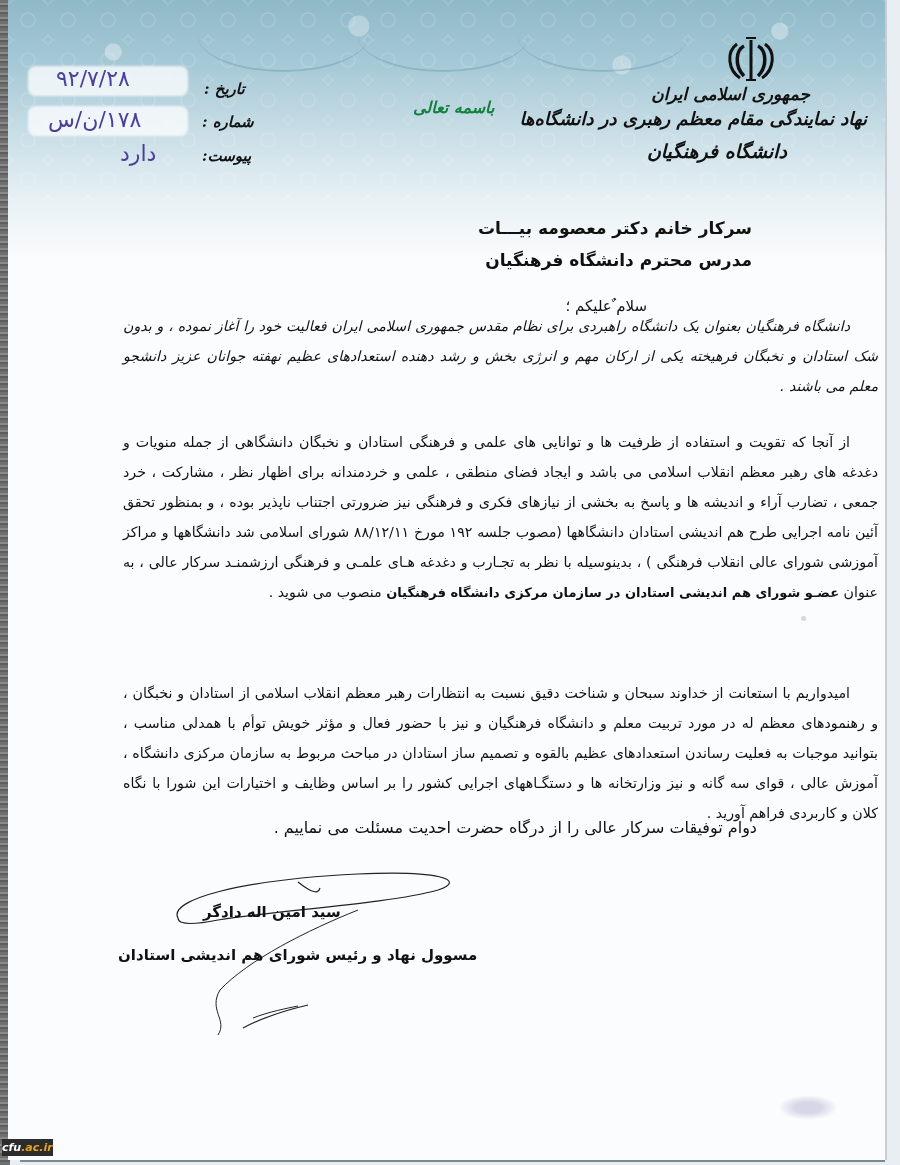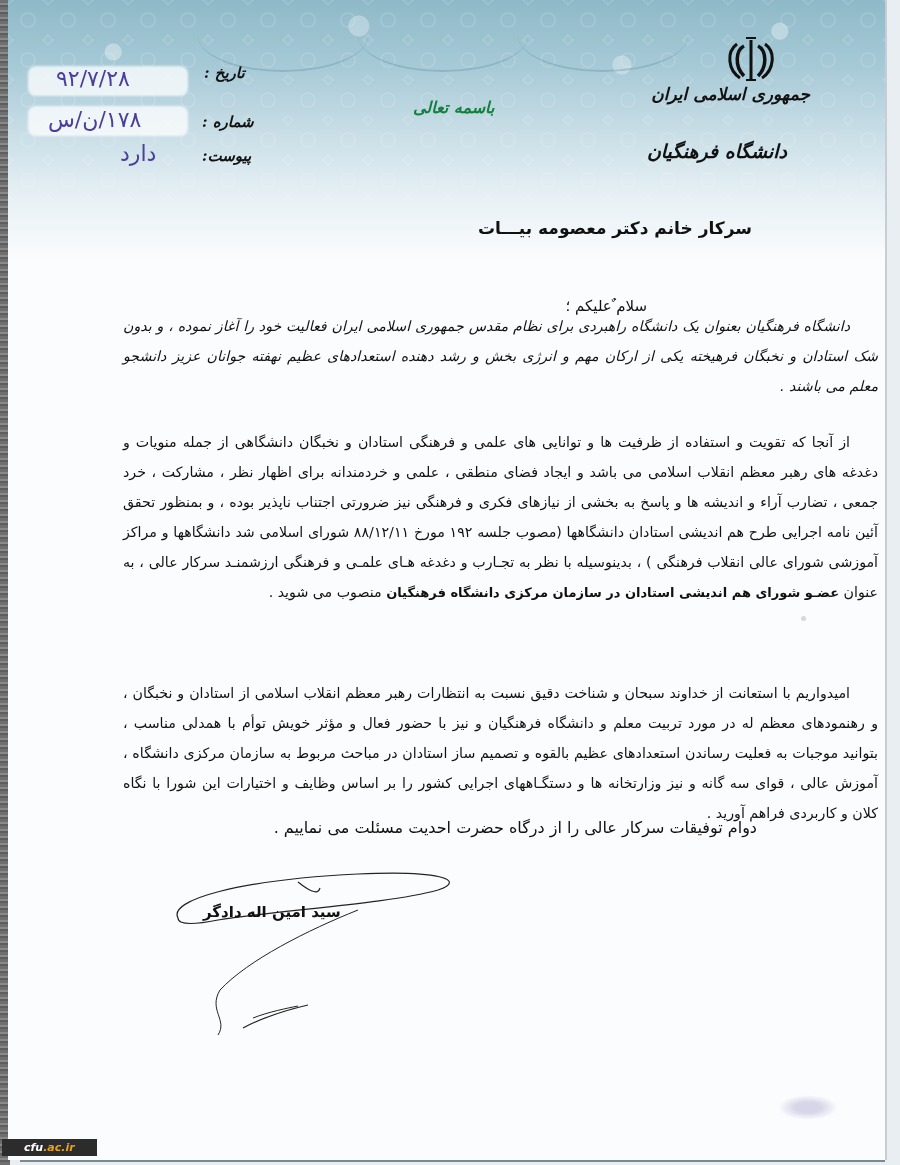--- a/index.html
+++ b/index.html
@@ -33,21 +33,21 @@
   .para p{margin:0;}
   .indent{display:inline-block;width:28px;}
   .bold{font-weight:bold;font-size:13px;}
   .closing{position:absolute;right:128px;top:818px;font-size:16px;color:#111;direction:rtl;font-family:"DejaVu Sans",sans-serif;}
   .sig-name{position:absolute;left:195px;top:903px;font-weight:bold;font-size:15px;color:#111;direction:rtl;font-family:"DejaVu Sans",sans-serif;}
   .sig-title{position:absolute;left:110px;top:946px;font-weight:bold;font-size:15px;color:#111;direction:rtl;font-family:"DejaVu Sans",sans-serif;}
   .signature{position:absolute;left:150px;top:860px;width:300px;height:180px;}
   .stamp-smudge{position:absolute;left:770px;top:1095px;width:60px;height:25px;opacity:.35;
     background:radial-gradient(ellipse at center,#8f8fc0 0 30%,transparent 70%);}
   .bottom-line{position:absolute;left:20px;top:1160px;width:865px;height:2px;background:#7b8a92;}
-  .watermark{position:absolute;left:2px;top:1139px;padding:2px 22px;background:#2c2c2c;font-family:"DejaVu Sans",sans-serif;font-weight:bold;font-style:italic;font-size:11px;}
+  .watermark{position:absolute;left:2px;top:1139px;padding:2px 0;background:#2c2c2c;font-family:"DejaVu Sans",sans-serif;font-weight:bold;font-style:italic;font-size:11px;}
   .wm-a{color:#ffffff;}
   .wm-b{color:#e8a21a;}
   .punch{position:absolute;left:793px;top:616px;width:5px;height:5px;border-radius:50%;background:#d7d7d7;}
 </style>
 </head>
 <body>
 
 <div class="left-strip"></div>
 
 <div class="page">
@@ -61,37 +61,39 @@
     <path d="M25 4 L25 44" stroke="#111" stroke-width="3"></path>
     <path d="M20 2 L30 2" stroke="#111" stroke-width="2"></path>
     <path d="M18 10 C10 14 8 30 18 40" stroke="#111" stroke-width="3.5" fill="none"></path>
     <path d="M32 10 C40 14 42 30 32 40" stroke="#111" stroke-width="3.5" fill="none"></path>
     <path d="M11 8 C0 16 2 34 14 42" stroke="#111" stroke-width="3" fill="none"></path>
     <path d="M39 8 C50 16 48 34 36 42" stroke="#111" stroke-width="3" fill="none"></path>
     <path d="M20 44 L30 44" stroke="#111" stroke-width="2"></path>
   </svg>
 
   <div class="org org1">جمهوری اسلامی ایران</div>
+  <div class="org org2">نهاد نمایندگی مقام معظم رهبری در دانشگاه‌ها</div>
   <div class="org org3">دانشگاه فرهنگیان</div>
 
   <div class="basmala">باسمه تعالی</div>
 
   <div class="meta-box" style="left:20px;top:66px;width:160px;height:30px;"></div>
   <div class="meta-box" style="left:20px;top:106px;width:160px;height:30px;"></div>
 
-  <div class="meta-label" style="left:196px;top:64px;">تاریخ :</div>
+  <div class="meta-label" style="left:196px;top:80px;">تاریخ :</div>
   <div class="meta-val" style="left:48px;top:66px;">۹۲/۷/۲۸</div>
 
   <div class="meta-label" style="left:194px;top:113px;">شماره :</div>
   <div class="meta-val" style="left:40px;top:107px;">۱۷۸/ن/س</div>
 
   <div class="meta-label" style="left:194px;top:147px;">پیوست:</div>
   <div class="meta-val" style="left:112px;top:141px;">دارد</div>
 
   <div class="addressee" style="top:218px;margin-left:16px;">سرکار خانم دکتر معصومه بیـــات</div>
+  <div class="addressee" style="top:250px;">مدرس  محترم دانشگاه فرهنگیان</div>
 
   <div class="greeting">سلام ٌعلیکم ؛</div>
 
   <div class="para" style="top:311px;font-style:italic;">
     <p><span class="indent"></span><span>دانشگاه فرهنگیان بعنوان یک دانشگاه راهبردی برای نظام مقدس جمهوری اسلامی ایران فعالیت خود را آغاز نموده ، و بدون شک استادان و نخبگان فرهیخته یکی از ارکان مهم و انرژی بخش و رشد دهنده استعدادهای عظیم نهفته جوانان عزیز دانشجو معلم می باشند .</span></p>
   </div>
 
   <div class="para" style="top:427px;">
     <p><span class="indent"></span><span>از آنجا که تقویت و استفاده از ظرفیت ها و توانایی های علمی و فرهنگی استادان و نخبگان دانشگاهی از جمله منویات و دغدغه های رهبر معظم انقلاب اسلامی می باشد و ایجاد فضای منطقی ، علمی و خردمندانه برای اظهار نظر ، مشارکت ، خرد جمعی ، تضارب آراء و اندیشه ها و پاسخ به بخشی از نیازهای فکری و فرهنگی نیز ضرورتی اجتناب ناپذیر بوده ، و بمنظور تحقق آئین نامه اجرایی طرح هم اندیشی استادان دانشگاهها (مصوب جلسه ۱۹۲ مورخ ۸۸/۱۲/۱۱ شورای اسلامی شد دانشگاهها و مراکز آموزشی شورای عالی انقلاب فرهنگی ) ، بدینوسیله با نظر به تجـارب و دغدغه هـای علمـی و فرهنگی ارزشمنـد سرکار عالی ، به عنوان</span>
       <span class="bold">عضـو شورای هم اندیشی استادان در سازمان مرکزی دانشگاه فرهنگیان</span>
@@ -106,20 +108,21 @@
 
   <svg class="signature" viewBox="0 0 300 180">
     <path d="M20 58 C10 40 80 20 200 14 C280 10 310 20 280 30 C230 44 120 50 60 60 C40 64 20 66 20 58 Z" stroke="#222" stroke-width="1.2" fill="none"></path>
     <path d="M140 22 C150 30 160 36 162 28" stroke="#222" stroke-width="1.2" fill="none"></path>
     <path d="M200 50 C150 70 90 100 62 130 C50 150 70 160 60 175" stroke="#222" stroke-width="1" fill="none"></path>
     <path d="M85 168 C100 160 120 152 150 145" stroke="#222" stroke-width="1.2" fill="none"></path>
     <path d="M95 158 C110 152 130 148 140 146" stroke="#222" stroke-width="1" fill="none"></path>
   </svg>
 
   <div class="sig-name">سید امین اله دادگر</div>
+  <div class="sig-title">مسوول نهاد و رئیس شورای هم اندیشی استادان</div>
 
   <div class="punch"></div>
   <div class="stamp-smudge"></div>
 </div>
 
 <div class="right-edge"></div>
 <div class="bottom-line"></div>
 
 <div class="watermark">
   <span class="wm-a">cfu</span><span class="wm-b">.ac.ir</span>

